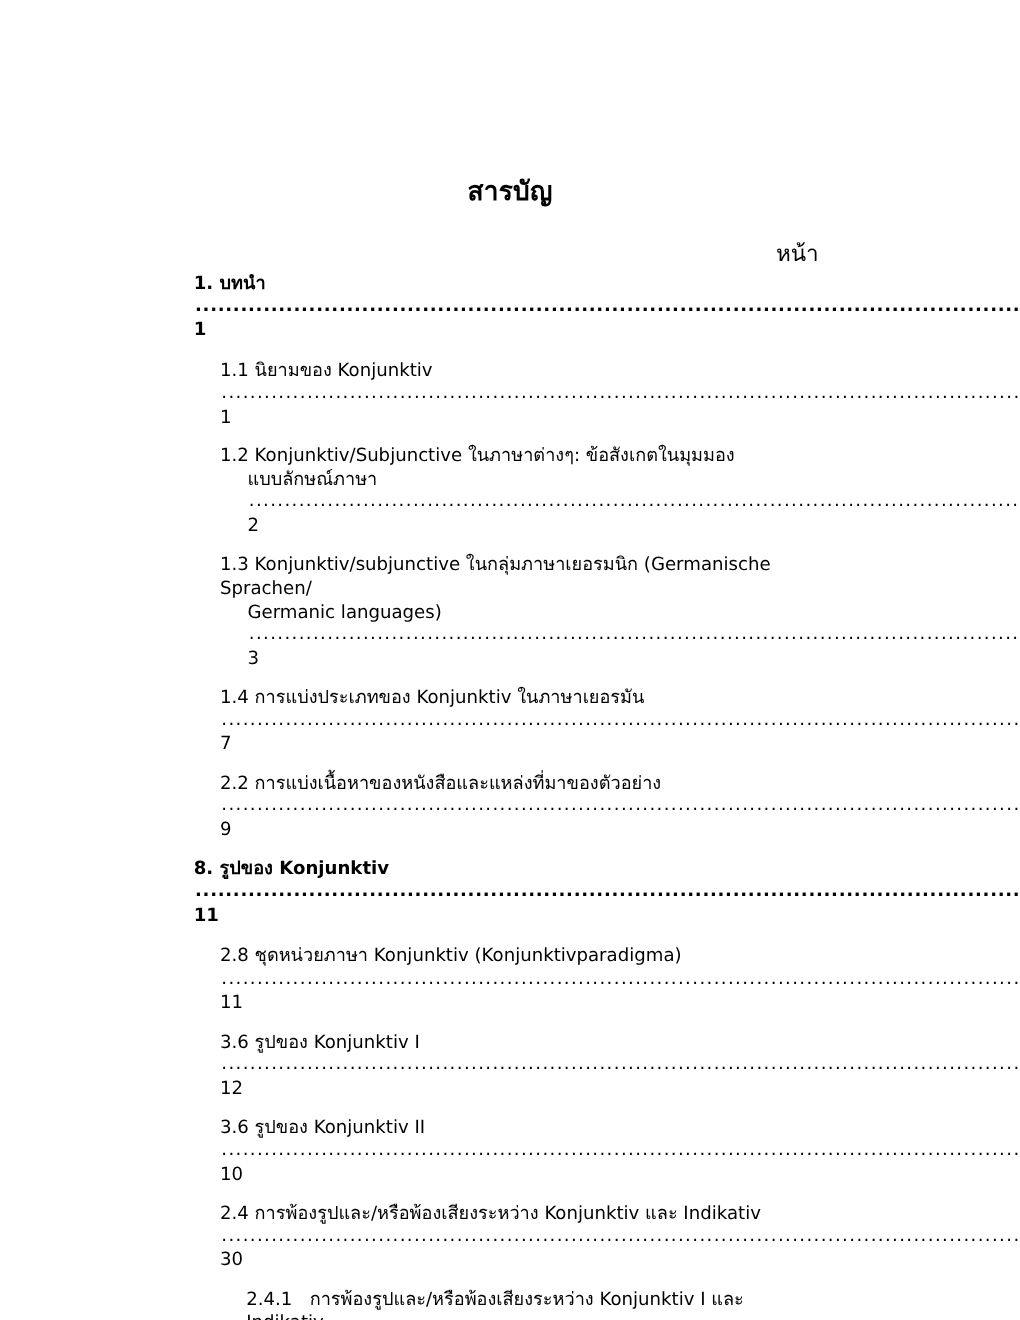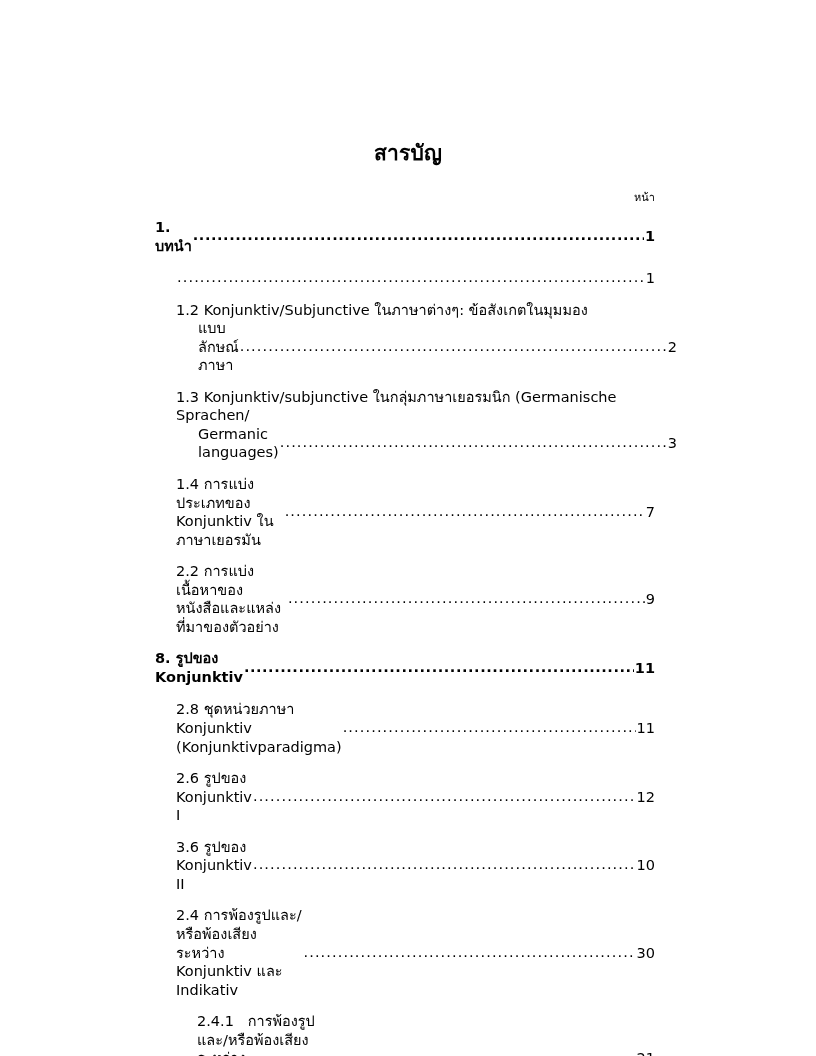--- a/index.html
+++ b/index.html
@@ -31,21 +31,21 @@
     font-size: 21px;
     font-weight: bold;
     letter-spacing: 0.2px;
   }
   .page-header {
     position: absolute;
     top: 188px;
     left: 155px;
     width: 500px;
     text-align: right;
-    font-size: 11px;
+    font-size: 18px;
     font-weight: normal;
   }
   .toc-list {
     position: absolute;
     top: 218px;
     left: 155px;
     width: 500px;
   }
   .entry {
     position: relative;
@@ -64,22 +64,23 @@
     margin-bottom: 13px;
   }
   .entry.lvl3 {
     font-weight: normal;
     padding-left: 42px;
     margin-bottom: 13px;
   }
   
   .line {
     display: flex;
-    align-items: center;
+    align-items: flex-start;
     width: 100%;
+    flex-direction: column;
   }
   .line .txt {
     white-space: pre-wrap;
     flex: 0 1 auto;
   }
   .line .leader {
     flex: 1 1 auto;
     overflow: hidden;
     white-space: nowrap;
     min-width: 4px;
@@ -116,20 +117,21 @@
   <div class="toc-list" id="toc-list">
       <div class="entry lvl1">
         <div class="line">
           <span class="txt">1. บทนำ</span>
           <span class="leader">.......................................................................................................................................................................................................</span>
           <span class="pnum">1</span>
         </div>
       </div>
       <div class="entry lvl2">
         <div class="line">
+          <span class="txt">1.1 นิยามของ Konjunktiv</span>
           <span class="leader">.......................................................................................................................................................................................................</span>
           <span class="pnum">1</span>
         </div>
       </div>
       <div class="entry lvl2">
         <div class="line">
           <span class="txt">1.2 Konjunktiv/Subjunctive ในภาษาต่างๆ: ข้อสังเกตในมุมมอง</span>
         </div>
         <div class="line contline">
           <span class="txt">แบบลักษณ์ภาษา</span>
@@ -170,21 +172,21 @@
       </div>
       <div class="entry lvl2">
         <div class="line">
           <span class="txt">2.8 ชุดหน่วยภาษา Konjunktiv (Konjunktivparadigma)</span>
           <span class="leader">.......................................................................................................................................................................................................</span>
           <span class="pnum">11</span>
         </div>
       </div>
       <div class="entry lvl2">
         <div class="line">
-          <span class="txt">2.6 รูปของ Konjunktiv I</span>
+          <span class="txt">3.6 รูปของ Konjunktiv I</span>
           <span class="leader">.......................................................................................................................................................................................................</span>
           <span class="pnum">12</span>
         </div>
       </div>
       <div class="entry lvl2">
         <div class="line">
           <span class="txt">3.6 รูปของ Konjunktiv II</span>
           <span class="leader">.......................................................................................................................................................................................................</span>
           <span class="pnum">10</span>
         </div>

